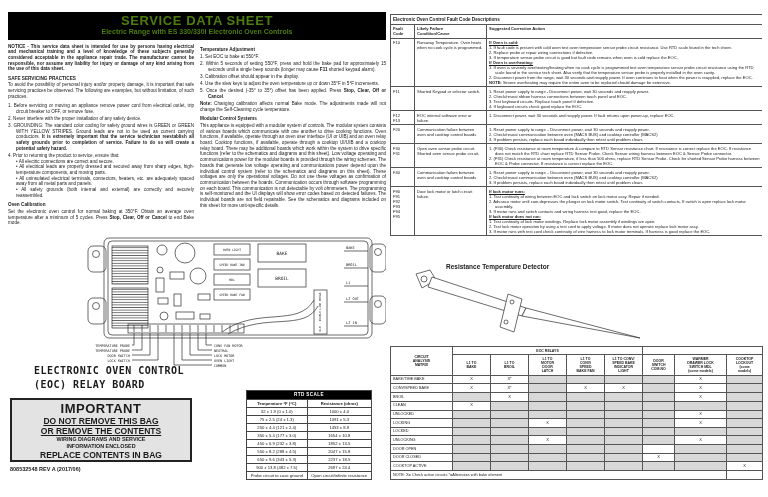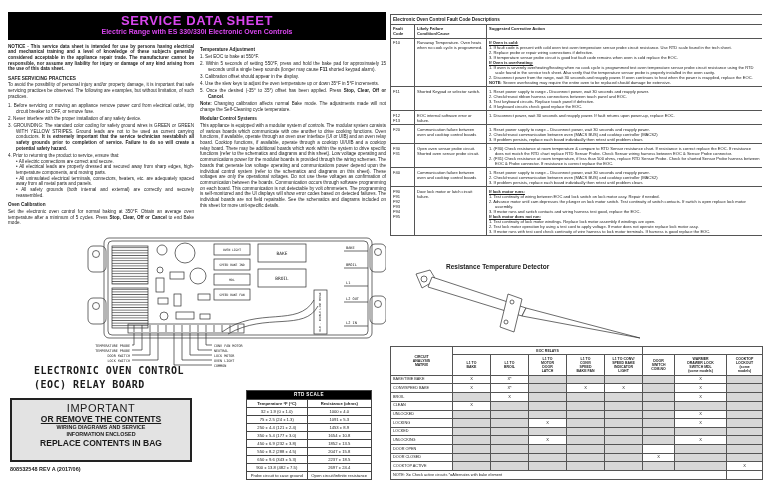--- a/index.html
+++ b/index.html
@@ -3,21 +3,21 @@
 <meta charset="utf-8">
 <style>
   html,body{margin:0;padding:0}
   body{width:768px;height:497px;background:#ffffff;position:relative;overflow:hidden;
        font-family:"Liberation Sans",sans-serif;color:#1b1b1b}
   .page{position:absolute}
   #left-page{left:8px;top:12px;width:378px;height:480px}
   #right-page{left:390px;top:14px;width:372px;height:478px}
 
   
-  .title-bar{background:#000;color:#d946ef;text-align:center;padding:2px 0 3px}
+  .title-bar{background:#000;color:#4d7c0f;text-align:center;padding:2px 0 3px}
   .title-bar .t1{font-size:13px;font-weight:bold;letter-spacing:.6px;line-height:1.1}
   .title-bar .t2{font-size:7px;font-weight:bold;line-height:1.2}
 
   
   .cols{display:flex;gap:6px;margin-top:4px;height:190px;overflow:hidden}
   .col{width:186px;font-size:4.6px;line-height:1.24;text-align:justify}
   .para{margin:0 0 3.5px}
   .h{font-weight:bold;margin:3.5px 0 1px;font-size:4.7px;text-align:left}
   .boldp{font-weight:bold}
   .num-item{padding-left:8px;text-indent:-8px;margin-bottom:1.5px;white-space:pre-line}
@@ -26,21 +26,21 @@
   #board{position:absolute;left:0;top:224px;width:378px;height:160px}
   #board svg{width:378px;height:160px;display:block}
   .ln{stroke:#2d2d2d;stroke-width:0.7;fill:none}
   .fillw{fill:#ffffff;stroke:#2d2d2d;stroke-width:0.7}
   .svgtxt{fill:#1b1b1b;font-family:"DejaVu Sans Mono",monospace}
   .eoc-title{font-size:10px;font-weight:bold;letter-spacing:.5px}
 
   
   #important{position:absolute;left:2px;top:386px;width:182px;height:64px;background:#e3e3e3;
              border:2px solid #222;box-sizing:border-box;text-align:center;padding-top:2px}
-  #important .imp-t{font-size:11px;font-weight:normal;letter-spacing:.5px;line-height:1.1}
+  #important .imp-t{font-size:13px;font-weight:bold;letter-spacing:.5px;line-height:1.1}
   .imp-u{font-size:8.5px;font-weight:bold;text-decoration:underline;line-height:1.18}
   .imp-s{font-size:5.4px;font-weight:bold;line-height:1.2}
   .imp-b{font-size:8.5px;font-weight:bold;margin-top:1px}
   #rev{position:absolute;left:2px;top:454px;font-size:5.5px;font-weight:bold}
 
   
   #rtd{position:absolute;left:238px;top:378px;width:126px;border-collapse:collapse}
   #rtd th,#rtd td{border:0.8px solid #444;font-size:4.2px;padding:1px 2px;text-align:center;line-height:1.2}
   #rtd .rtd-title{background:#000;color:#fff;font-weight:bold;font-size:4.6px;letter-spacing:.4px}
   #rtd thead th.colh{font-weight:bold}
@@ -204,20 +204,21 @@
       <text class="svgtxt" x="206" y="125.5" font-size="3.4">OVEN LIGHT</text>
       <text class="svgtxt" x="206" y="130.5" font-size="3.4">COMMON</text>
 
       <text class="svgtxt eoc-title" x="26" y="138">ELECTRONIC OVEN CONTROL</text>
       <text class="svgtxt eoc-title" x="26" y="152">(EOC) RELAY BOARD</text>
     </svg>
   </div>
 
   <div id="important">
     <div class="imp-t">IMPORTANT</div>
+    <div class="imp-u">DO NOT REMOVE THIS BAG</div>
     <div class="imp-u">OR REMOVE THE CONTENTS</div>
     <div class="imp-s">WIRING DIAGRAMS AND SERVICE</div>
     <div class="imp-s">INFORMATION  ENCLOSED</div>
     <div class="imp-b">REPLACE CONTENTS IN BAG</div>
   </div>
   <div id="rev">808532548 REV A (2017/06)</div>
 
   <table id="rtd">
     <thead>
       <tr>

